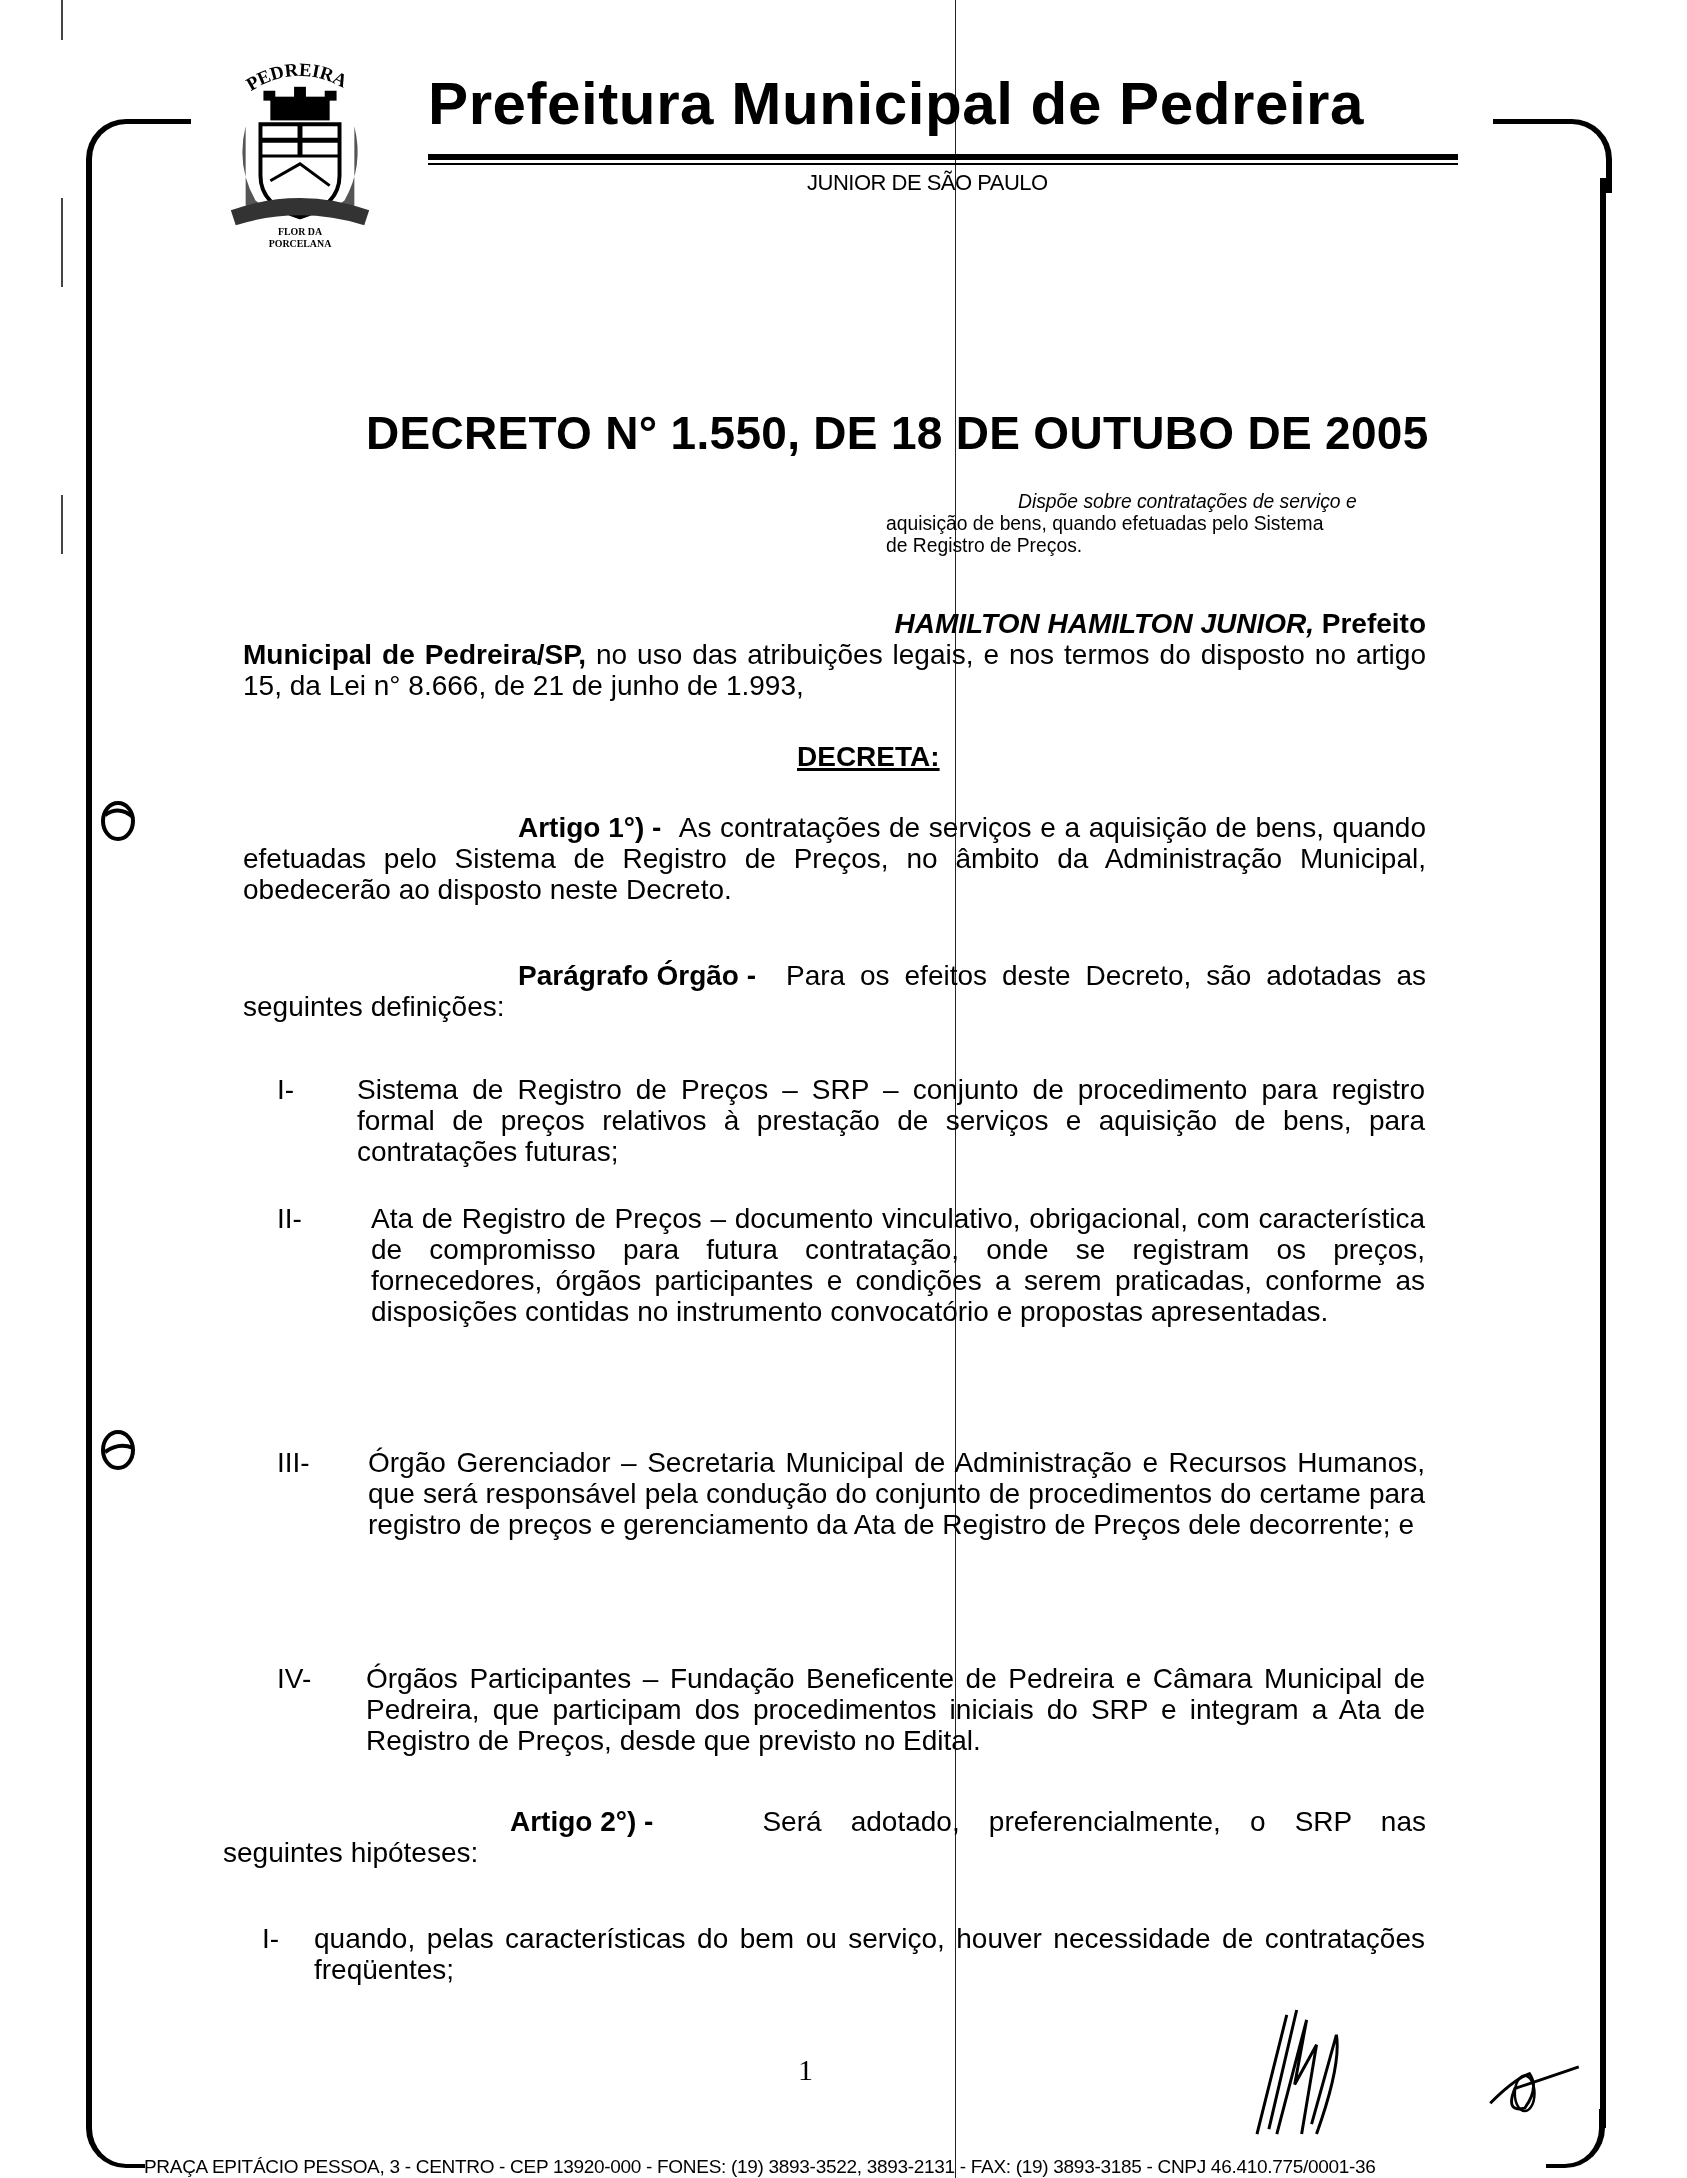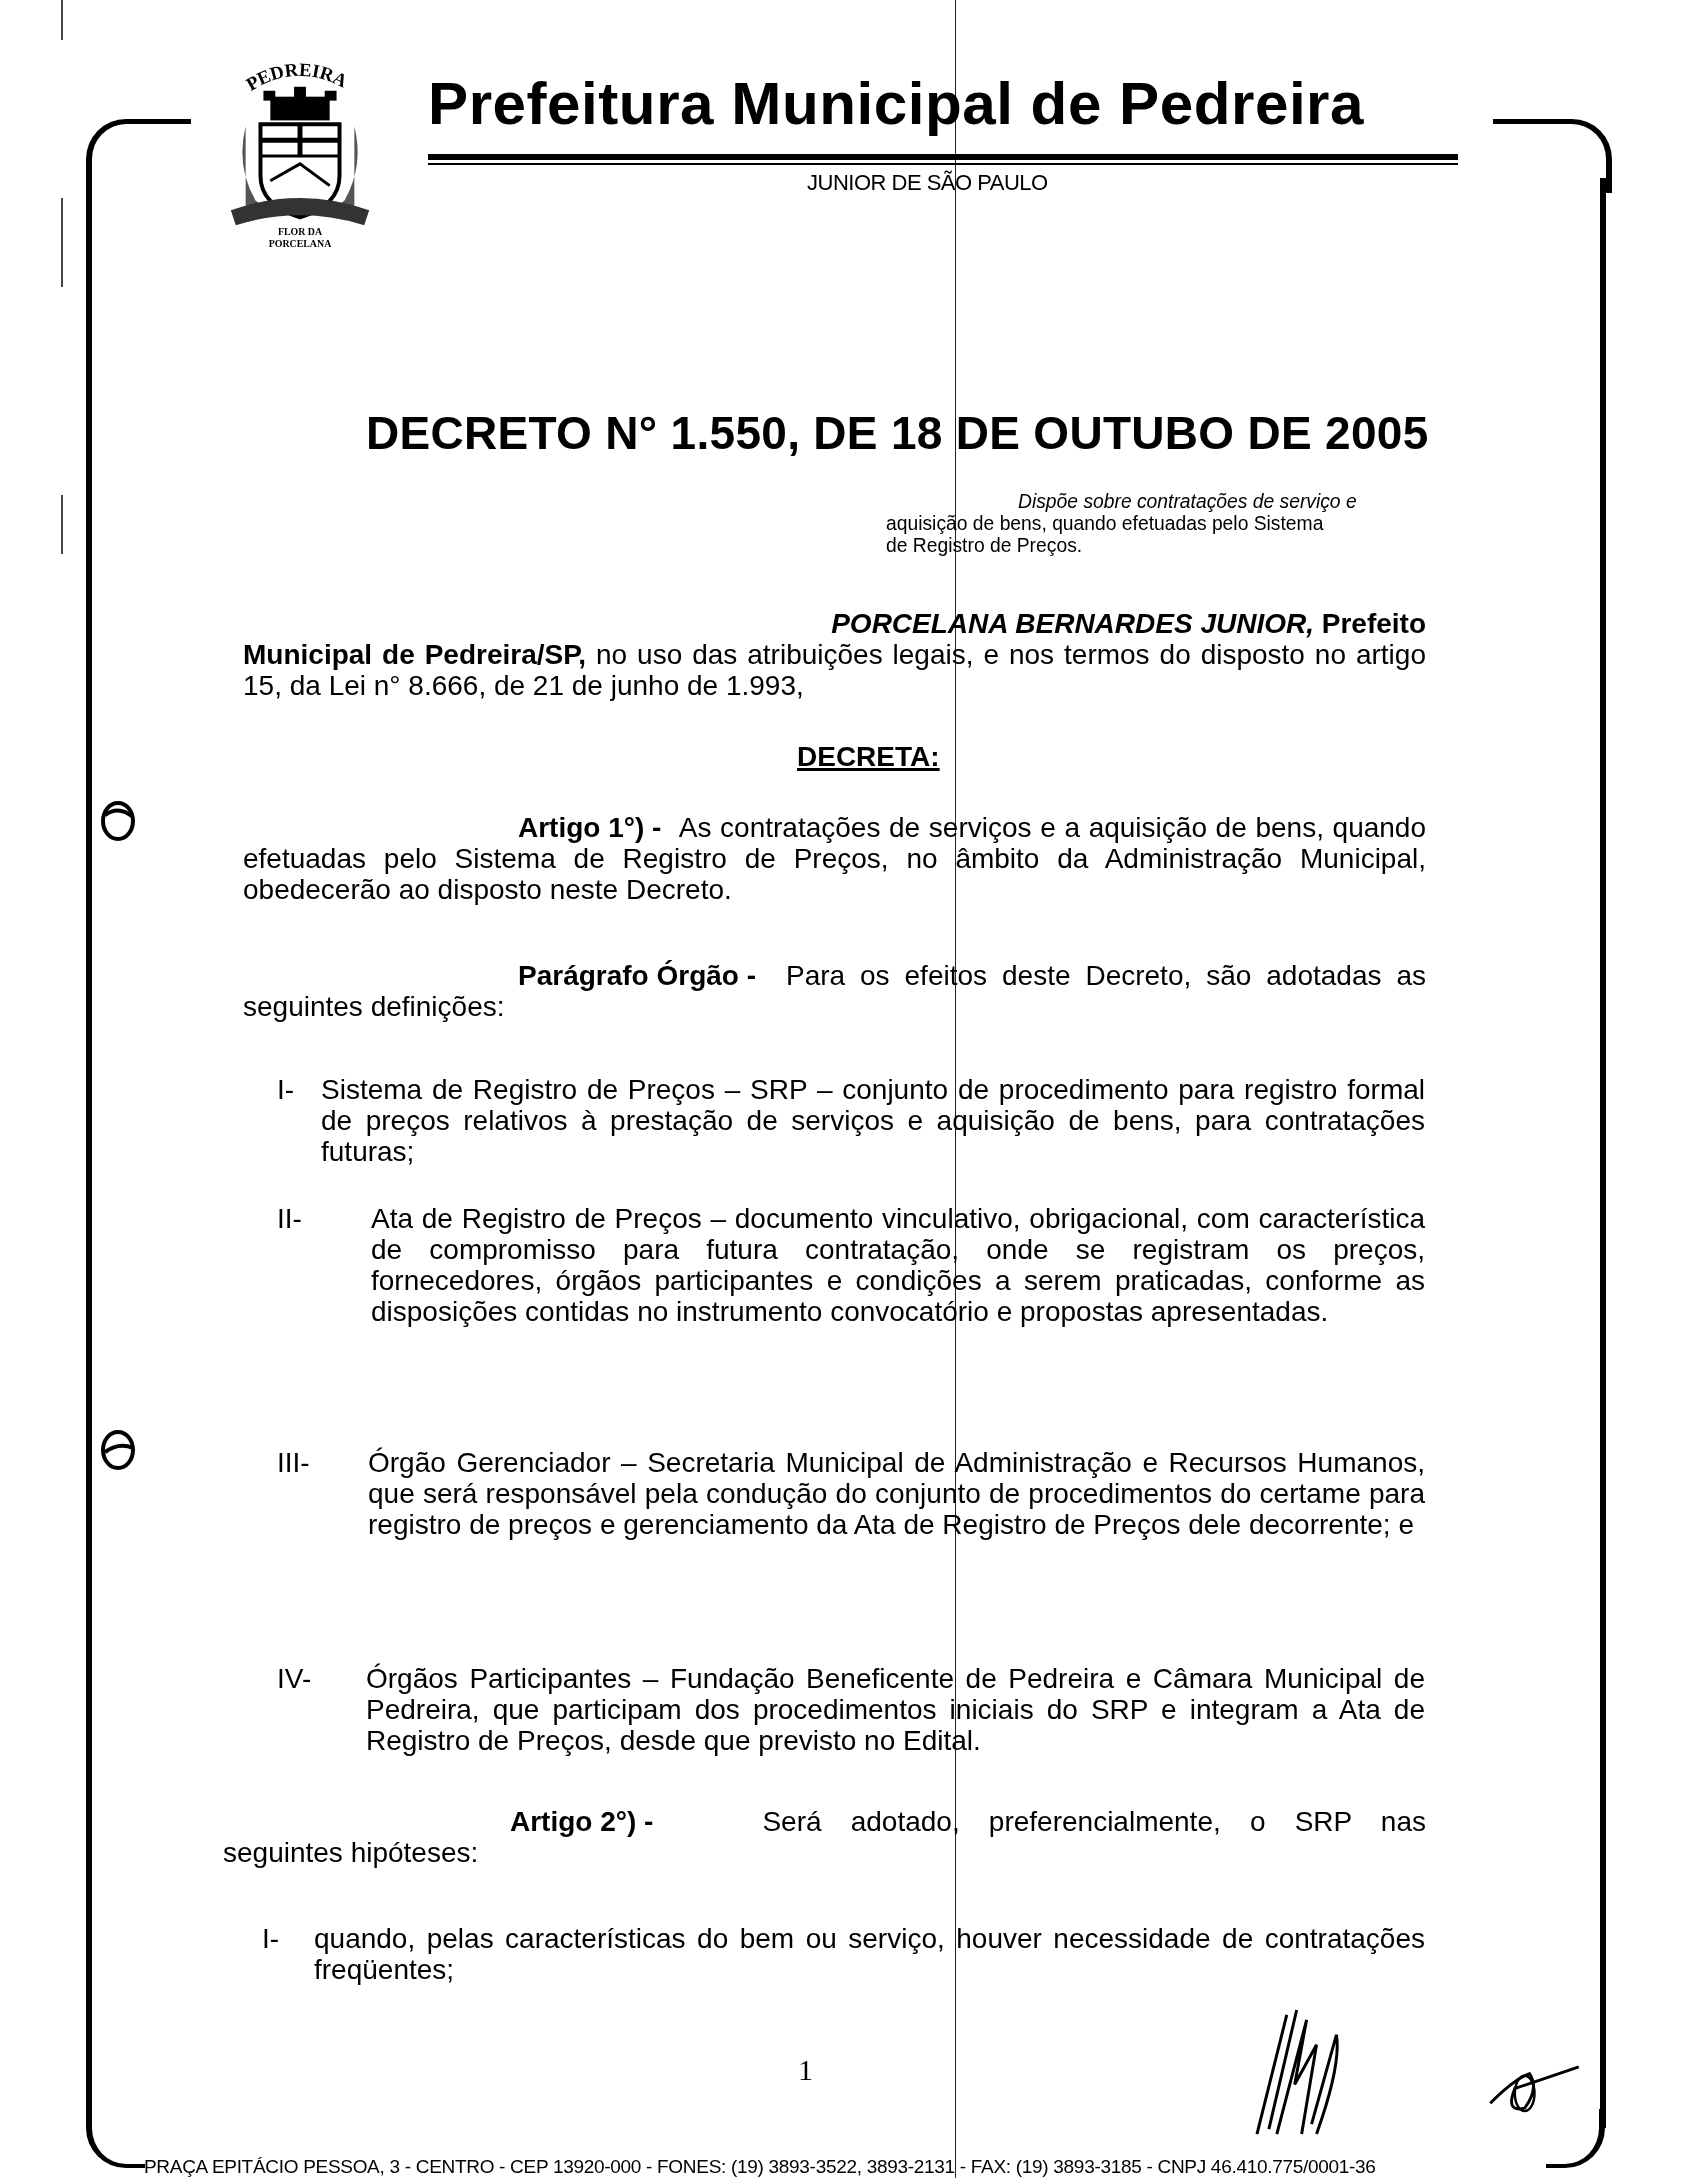--- a/index.html
+++ b/index.html
@@ -23,21 +23,21 @@
   .summary .l1 { padding-left:132px; display:block;font-style:italic; }
   .body { font-size:28px; line-height:31px; text-align:justify; }
   .p-intro { left:243px; top:608px; width:1183px; }
   .p-intro .first { display:block; text-align:right; }
   .decreta { left:797px; top:741px; font-size:28px; font-weight:bold; text-decoration:underline; text-decoration-thickness:3px; }
   .art1 { left:243px; top:812px; width:1183px; }
   .paraf { left:243px; top:960px; width:1183px; }
   .indent-bold { display:inline-block; padding-left:275px; }
   .item { left:277px; width:1148px; }
   .item .num { position:absolute; left:0; top:0; width:59px; }
-  .item .txt { margin-left:44px; display:block; text-align:justify; text-align-last:left; }
+  .item .txt { margin-left:80px; display:block; text-align:justify; text-align-last:left; }
   .art2 { left:223px; top:1806px; width:1203px; }
   .art2 .head { padding-left:287px; display:inline-block; }
   .art2 .gap { display:inline-block; width:109px; }
   .page-num { left:798px; top:2053px; font-family:"Liberation Serif", serif; font-size:30px; }
   .footer { left:144px; top:2156px; font-size:19px; white-space:nowrap; letter-spacing:-0.3px; line-height:22px; border-bottom:3px solid #000; width:1406px; overflow:hidden; }
   .sig { position:absolute; }
   .circle-mark { left:99px; width:38px; height:44px; }
 </style>
 </head>
 <body>
@@ -81,21 +81,21 @@
 
 <div class="abs decree-title">DECRETO N° 1.550, DE 18 DE OUTUBO DE 2005</div>
 
 <div class="abs summary">
   <span class="l1">Dispõe sobre contratações de serviço e</span>
   <span style="display:block">aquisição de bens, quando efetuadas pelo Sistema</span>
   <span style="display:block">de Registro de Preços.</span>
 </div>
 
 <div class="abs body p-intro">
-  <span class="first"><b><i>PORCELANA BERNARDES JUNIOR,</i></b><b> Prefeito</b></span>
+  <span class="first"><b><i>HAMILTON HAMILTON JUNIOR,</i></b><b> Prefeito</b></span>
   <b>Municipal de Pedreira/SP,</b><span> no uso das atribuições legais, e nos termos do disposto no artigo 15, da Lei n° 8.666, de 21 de junho de 1.993,</span>
 </div>
 
 <div class="abs decreta">DECRETA:</div>
 
 <svg class="abs circle-mark" style="top:797px;" viewBox="0 0 38 44">
   <ellipse cx="19" cy="24" rx="15" ry="18" fill="none" stroke="#000" stroke-width="4"></ellipse>
   <path d="M6 18 Q20 8 34 20" fill="none" stroke="#000" stroke-width="4"></path>
 </svg>
 <svg class="abs circle-mark" style="top:1426px;" viewBox="0 0 38 44">

